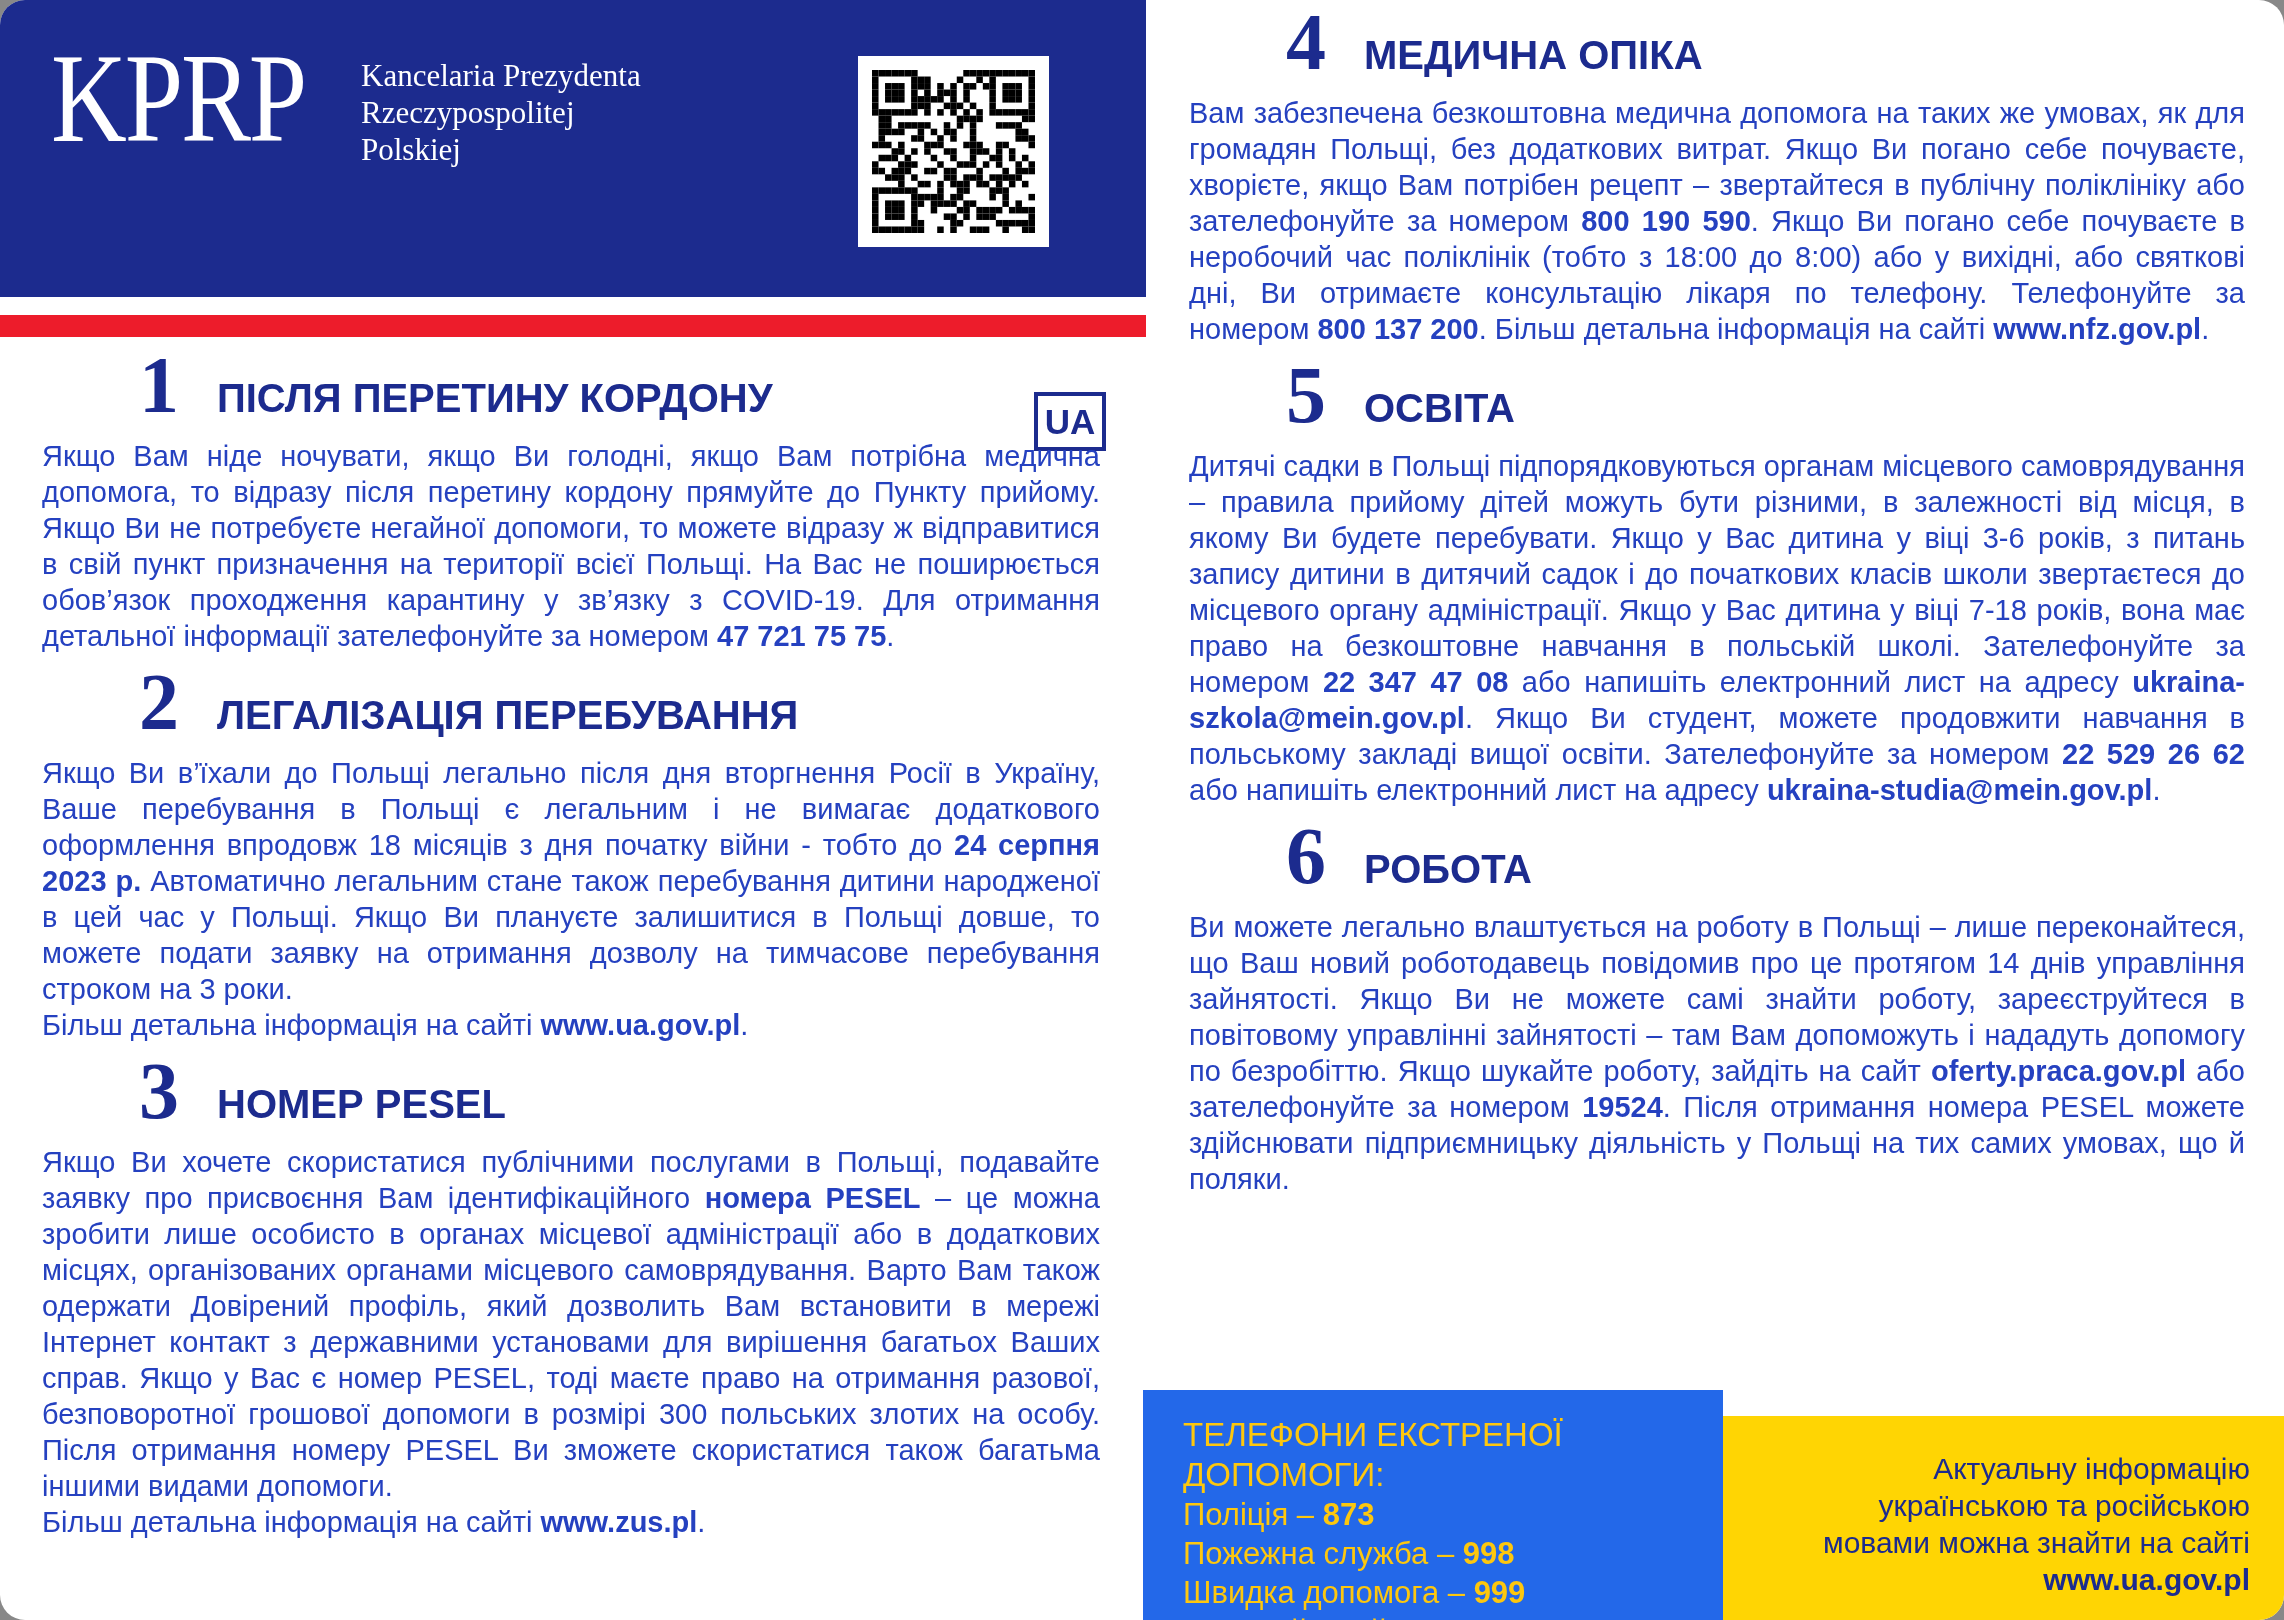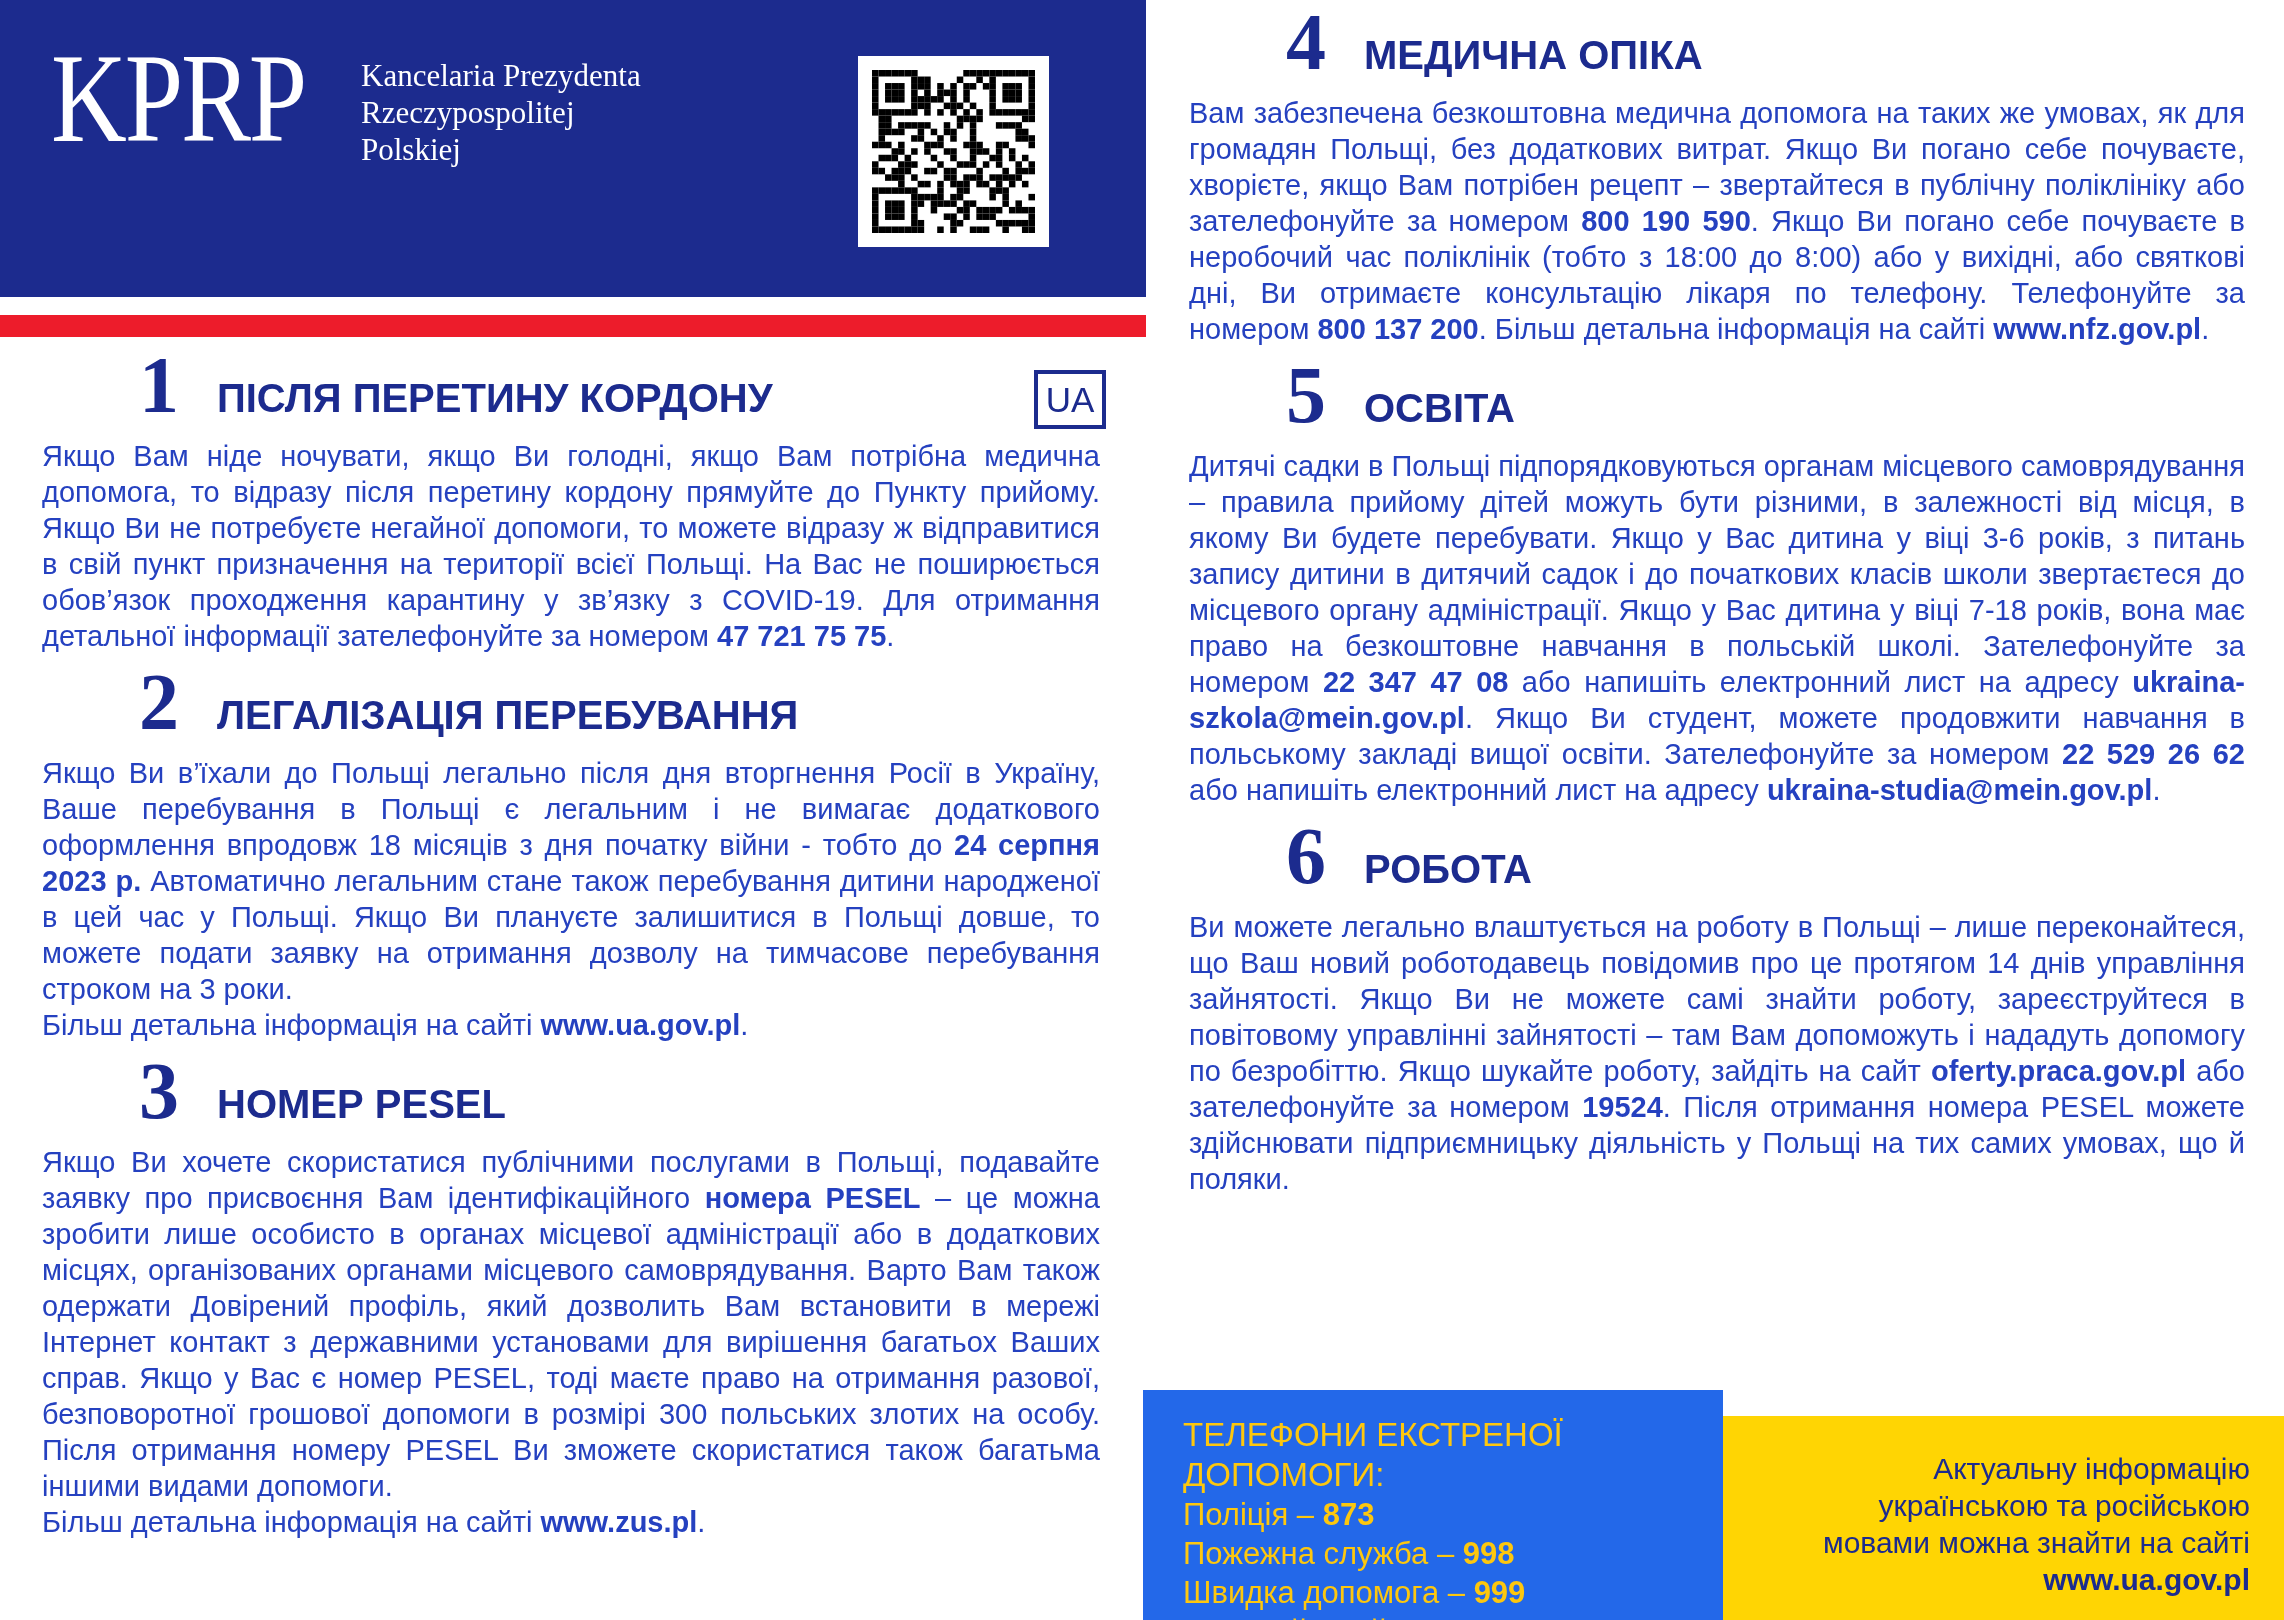--- a/index.html
+++ b/index.html
@@ -13,20 +13,21 @@
   }
   *{margin:0;padding:0;box-sizing:border-box;}
   html,body{background:#888;}
   .page{
     position:relative;
     width:2284px;height:1620px;
     background:var(--white);
     overflow:hidden;
     font-family:"Liberation Sans","DejaVu Sans",sans-serif;
     color:var(--body_blue);
+    border-radius:25px;
   }
   
   .header{
     position:absolute;left:0;top:0;width:1146px;height:297px;
     background:var(--navy);
   }
   .stripe-white{position:absolute;left:0;top:297px;width:1146px;height:17.6px;background:var(--white);}
   .stripe-red{position:absolute;left:0;top:315px;width:1146px;height:21.6px;background:var(--red);}
   .logo{
     position:absolute;left:51px;top:34px;
@@ -41,24 +42,24 @@
     font-size:31px;line-height:37px;color:var(--white);
   }
   .org span{display:block;}
   .qr-box{
     position:absolute;left:858px;top:56px;width:191px;height:191px;
     background:var(--white);padding:13.7px;
   }
   .qr-box svg{display:block;width:163px;height:163px;}
   
   .ua-badge{
-    position:absolute;left:1034px;top:370px;width:72px;height:59px;
+    position:absolute;left:1034px;top:392px;width:72px;height:59px;
     border:4.6px solid var(--navy);
     display:flex;align-items:center;justify-content:center;
-    font-size:35px;font-weight:normal;color:var(--navy);
+    font-size:35px;font-weight:bold;color:var(--navy);
   }
   
   .col-left{position:absolute;left:42px;top:356px;width:1058px;}
   .col-right{position:absolute;left:1189px;top:13px;width:1056px;}
   
   .sec + .sec{margin-top:19.6px;}
   .sec-head{
     display:flex;align-items:baseline;gap:38px;
     padding-left:97px;margin-bottom:19.6px;
   }

